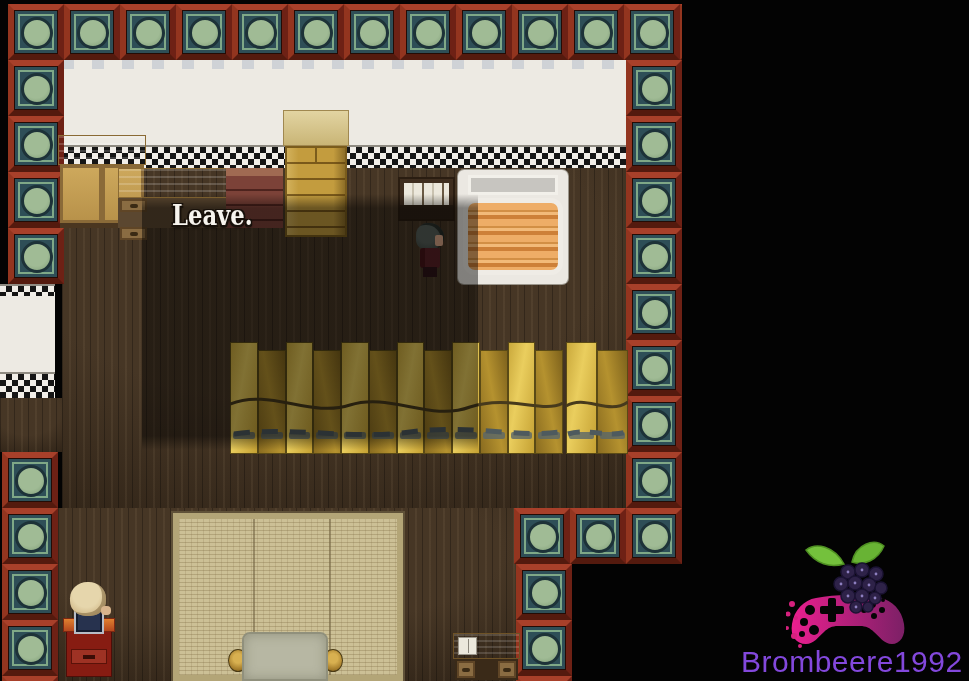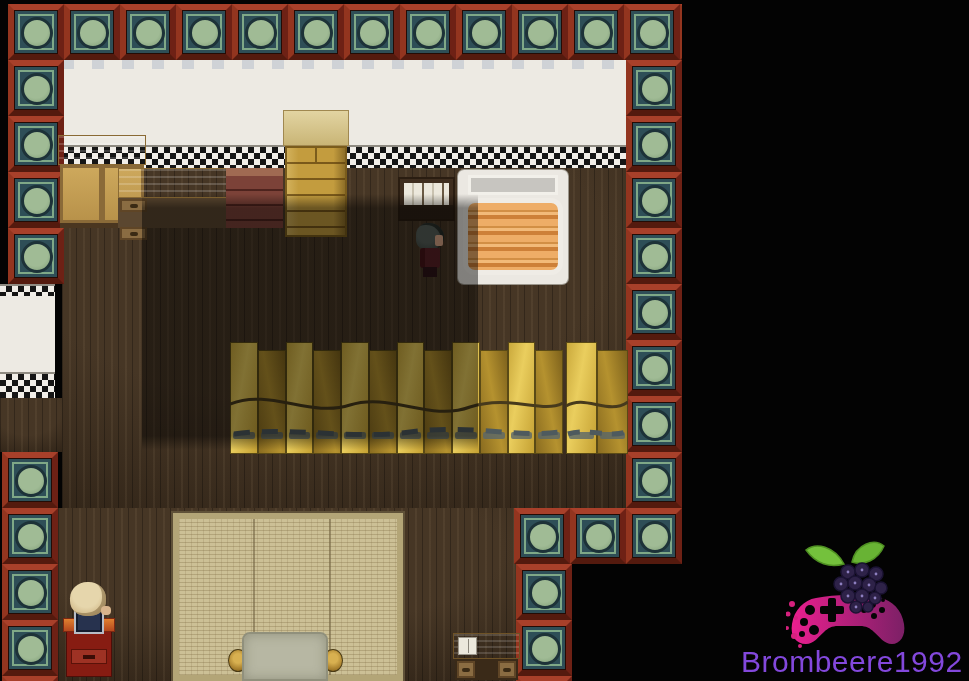--- a/index.html
+++ b/index.html
@@ -282,20 +282,21 @@
     <div class="abs small-desk-top" style="left:0;top:0;width:67px;height:26px;"></div>
     <div class="abs book" style="left:5px;top:4px;width:19px;height:18px;"></div>
     <div class="abs small-desk-front" style="left:2px;top:26px;width:63px;height:21px;">
       <div class="drawerbox" style="width:18px;height:17px;"></div>
       <div class="drawerbox" style="width:18px;height:17px;"></div>
     </div>
   </div>
 
   <div class="abs dim-window" style="left:142px;top:194px;width:336px;height:256px;"></div>
   <ul class="choices">
+    <li><span>Leave.</span></li>
   </ul>
 
   <svg class="abs" style="left:786px;top:540px;" width="122" height="112" viewBox="0 0 122 112">
     <defs>
       <linearGradient id="padg" x1="0" y1="0" x2="1" y2="0">
         <stop offset="0" stop-color="#ea1f8f"></stop>
           <stop offset="1" stop-color="#7c2066"></stop>
       </linearGradient>
     </defs>
 

